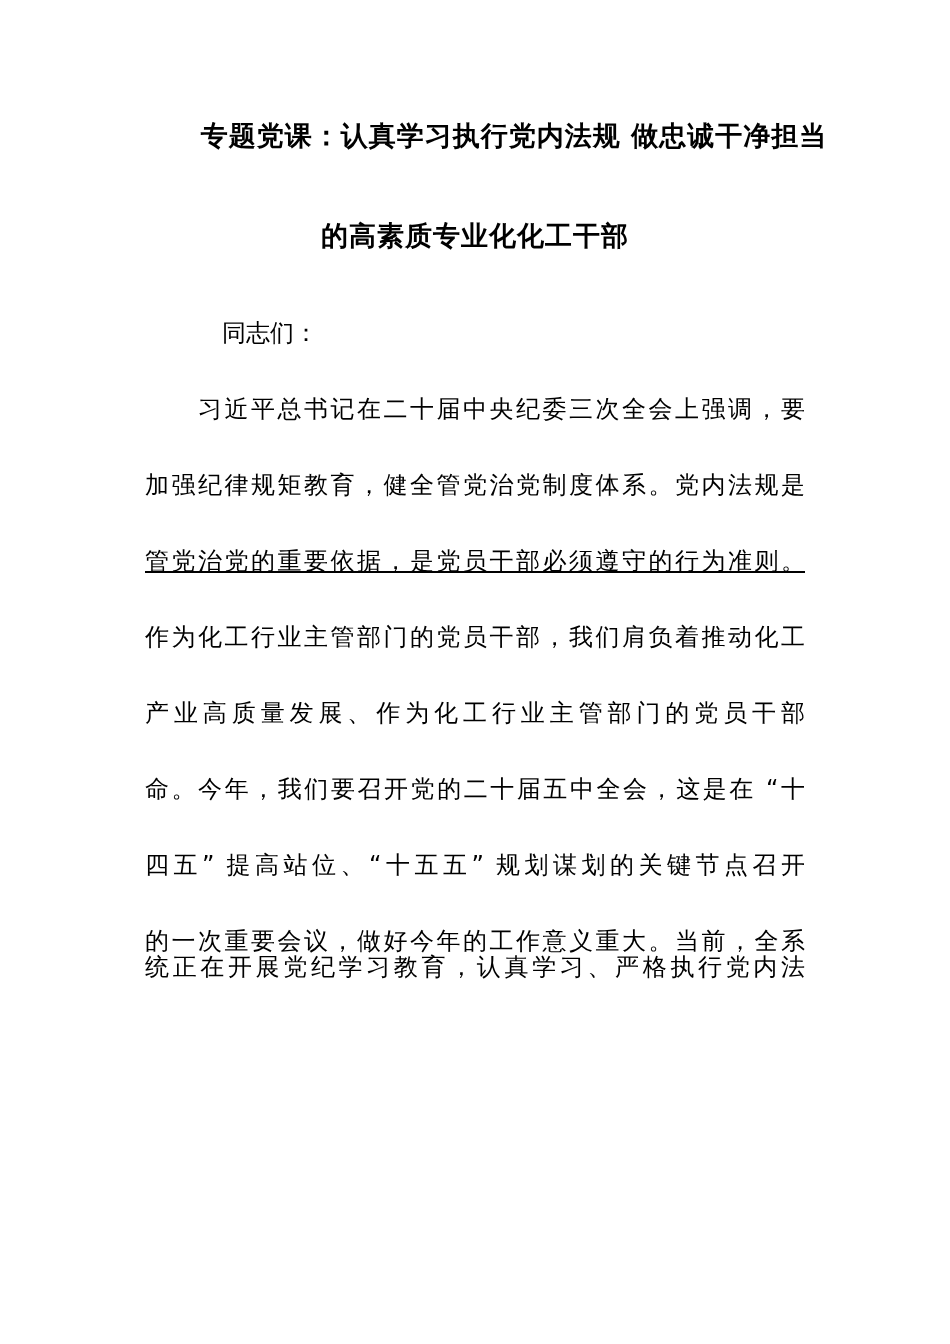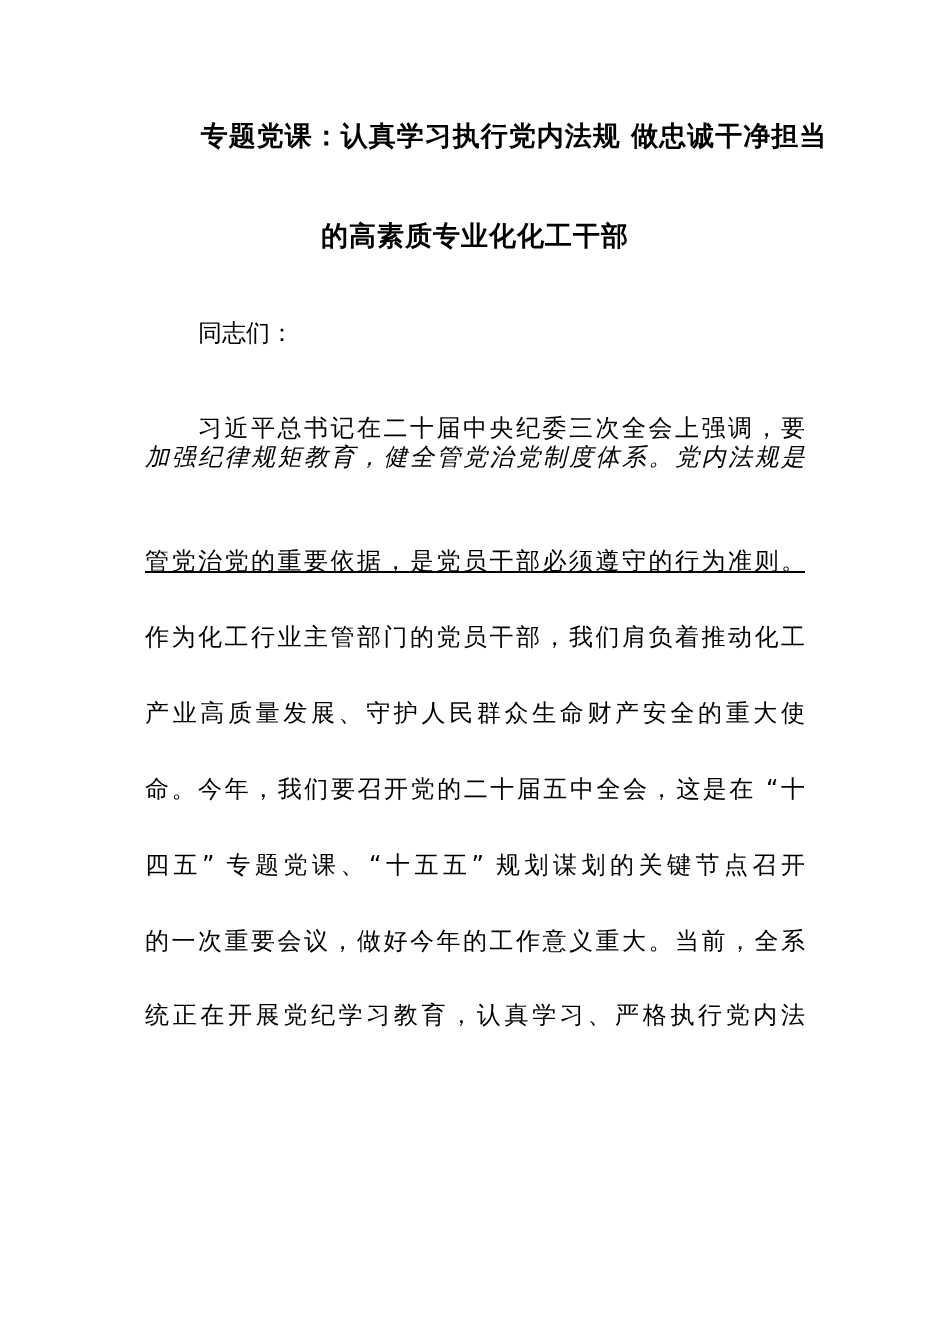--- a/index.html
+++ b/index.html
@@ -60,25 +60,25 @@
     }
   </style>
 </head>
 <body>
 
 <div class="page">
 
   <div class="title-line l1">专题党课：认真学习执行党内法规 做忠诚干净担当</div>
   <div class="title-line l2">的高素质专业化化工干部</div>
 
-  <div class="body-line indent salutation" style="top:318px;">同志们：</div>
+  <div class="body-line indent salutation" style="top:318px;margin-left:24px;">同志们：</div>
 
-  <div class="body-line indent" style="top:394px;margin-top:19px;">习近平总书记在二十届中央纪委三次全会上强调，要</div>
-  <div class="body-line" style="top:442px;font-style:italic;">加强纪律规矩教育，健全管党治党制度体系。党内法规是</div>
+  <div class="body-line indent" style="top:394px;">习近平总书记在二十届中央纪委三次全会上强调，要</div>
+  <div class="body-line" style="top:470px;">加强纪律规矩教育，健全管党治党制度体系。党内法规是</div>
   <div class="body-line" style="top:546px;text-decoration:underline;">管党治党的重要依据，是党员干部必须遵守的行为准则。</div>
   <div class="body-line" style="top:622px;">作为化工行业主管部门的党员干部，我们肩负着推动化工</div>
-  <div class="body-line" style="top:698px;">产业高质量发展、守护人民群众生命财产安全的重大使</div>
+  <div class="body-line" style="top:698px;">产业高质量发展、作为化工行业主管部门的党员干部</div>
   <div class="body-line" style="top:774px;">命。今年，我们要召开党的二十届五中全会，这是在 “十</div>
-  <div class="body-line" style="top:850px;">四五” 专题党课、“十五五” 规划谋划的关键节点召开</div>
+  <div class="body-line" style="top:850px;">四五” 提高站位、“十五五” 规划谋划的关键节点召开</div>
   <div class="body-line" style="top:926px;">的一次重要会议，做好今年的工作意义重大。当前，全系</div>
-  <div class="body-line" style="top:1002px;font-family:Liberation Mono, monospace;">统正在开展党纪学习教育，认真学习、严格执行党内法</div>
+  <div class="body-line" style="top:952px;">统正在开展党纪学习教育，认真学习、严格执行党内法</div>
 
 </div>
 
 </body></html>

